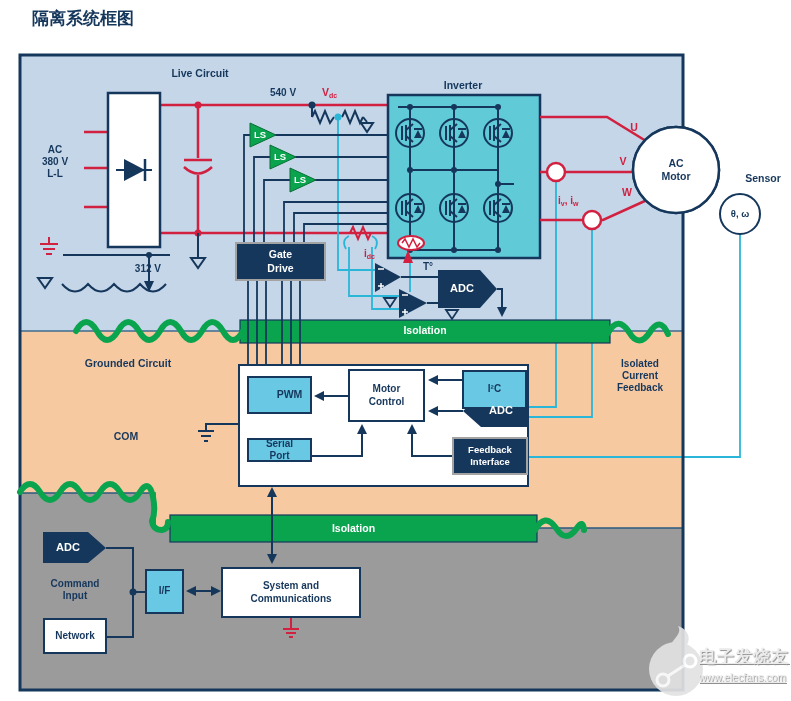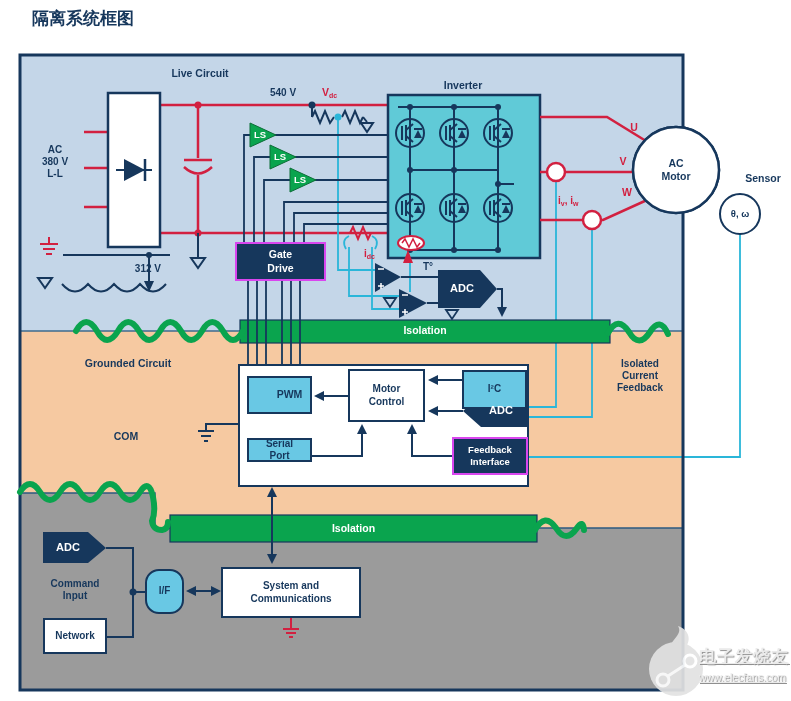--- a/index.html
+++ b/index.html
@@ -8,21 +8,21 @@
   svg{position:absolute;left:0;top:0;}
   .lbl{position:absolute;font-weight:bold;color:#16375c;white-space:pre-line;line-height:1.22;}
   .ctr{text-align:center;}
   .rgt{text-align:right;}
   .red{color:#d22040;}
   .white{color:#ffffff;}
   .box{position:absolute;display:flex;align-items:center;justify-content:center;text-align:center;
        font-weight:bold;color:#16375c;white-space:pre-line;line-height:1.25;box-sizing:border-box;}
   .cyanbox{background:#69c8e4;border:2px solid #16375c;}
   .whitebox{background:#ffffff;border:2px solid #16375c;}
-  .navybox{background:#16375c;border:2px solid #d946ef;color:#ffffff;}
+  .navybox{background:#16375c;border:2px solid #a3a3a3;color:#ffffff;}
   sub{font-size:7px;vertical-align:-2px;}
   .wm{position:absolute;color:#ebebeb;text-shadow:1px 1px 1px #8f8f8f;font-weight:bold;text-decoration:underline;}
   #pageTitle{position:absolute;left:13px;top:7px;font-size:17px;font-weight:bold;color:#16375c;margin-left:19px;}
 </style>
 </head>
 <body>
 
 <div id="stage">
 
   <div id="pageTitle">隔离系统框图</div>
@@ -305,21 +305,21 @@
 Interface</div>
   <div class="lbl ctr" style="left:603px;top:358px;width:74px;font-size:10px;">Isolated
 Current
 Feedback</div>
 
   <div class="lbl ctr white" style="left:170px;top:522px;width:367px;font-size:10.5px;">Isolation</div>
 
   <div class="lbl ctr white" style="left:43px;top:541px;width:50px;font-size:11px;">ADC</div>
   <div class="lbl ctr" style="left:40px;top:578px;width:70px;font-size:10px;">Command
 Input</div>
-  <div class="box cyanbox" style="left:145px;top:569px;width:39px;height:45px;font-size:10px;border-radius:14px;">I/F</div>
+  <div class="box cyanbox" style="left:145px;top:569px;width:39px;height:45px;font-size:10px;">I/F</div>
   <div class="box whitebox" style="left:221px;top:567px;width:140px;height:51px;font-size:10px;">System and
 Communications</div>
   <div class="box whitebox" style="left:43px;top:618px;width:64px;height:36px;font-size:10px;">Network</div>
 
   <div class="wm" style="left:699px;top:645px;font-size:17px;letter-spacing:1px;">电子发烧友</div>
   <div class="wm" style="left:699px;top:671px;font-size:10.5px;font-weight:normal;">www.elecfans.com</div>
 
 </div>
 
 </body></html>

